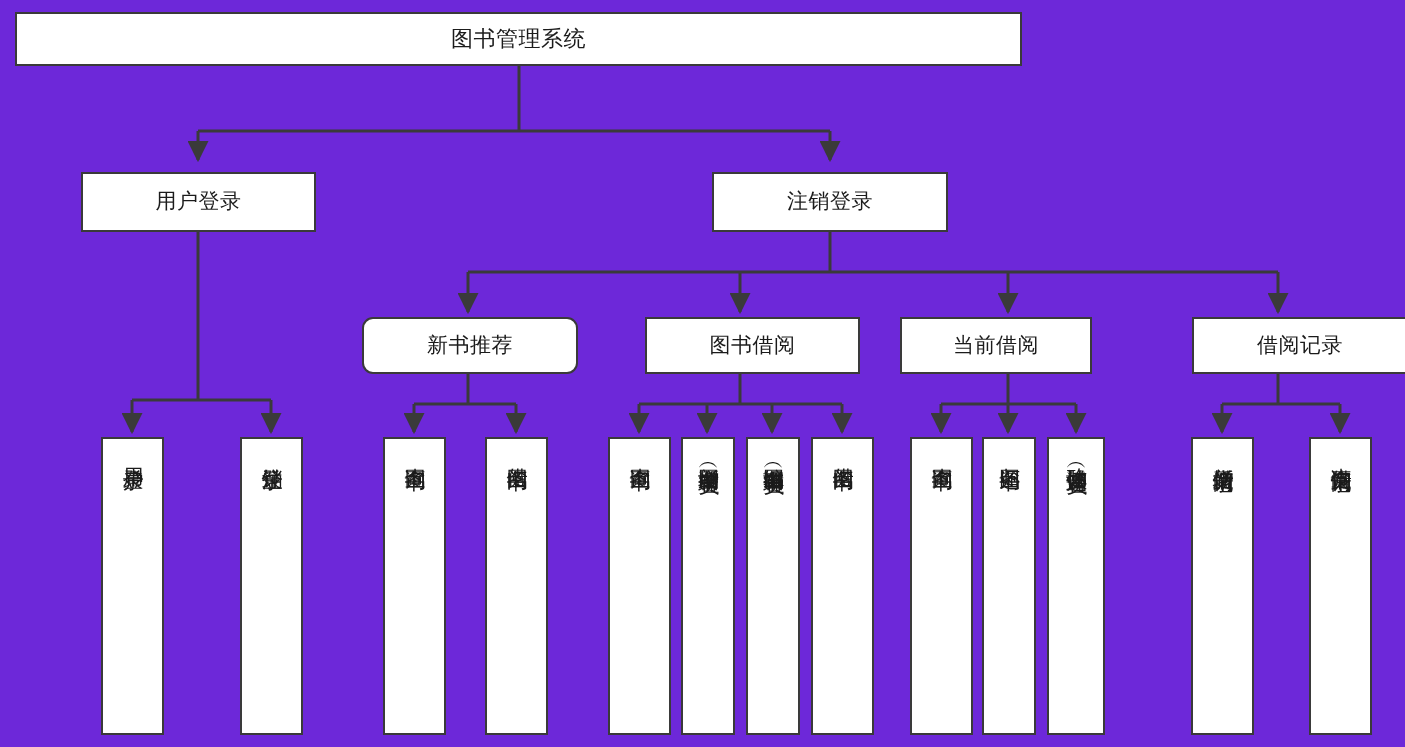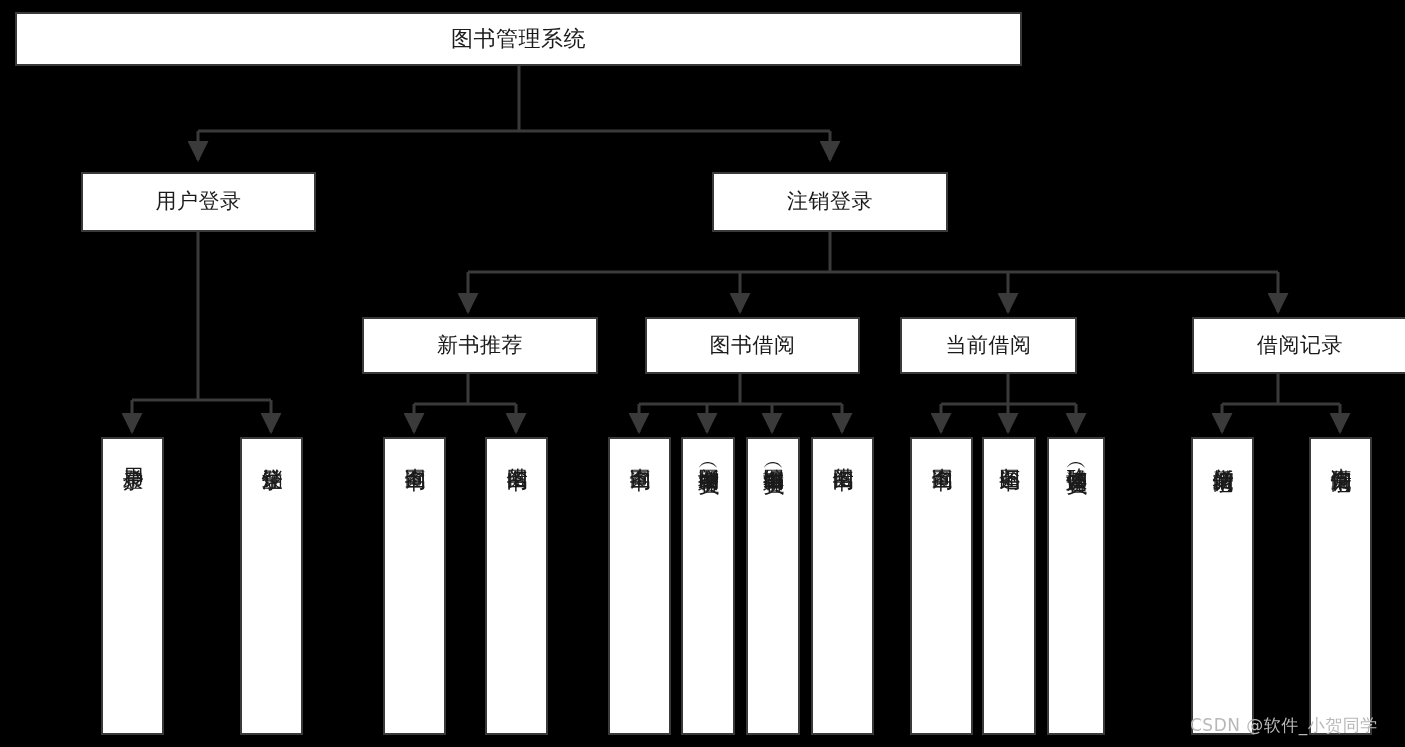--- a/index.html
+++ b/index.html
@@ -8,21 +8,21 @@
     padding: 0;
     background: #ffffff;
   }
   body {
     font-family: "DejaVu Sans", "Liberation Sans", sans-serif;
   }
   #canvas {
     position: relative;
     width: 1405px;
     height: 747px;
-    background: #000000;
+    background: #6d28d9;
     overflow: hidden;
   }
   #edges {
     position: absolute;
     left: 0;
     top: 0;
     width: 1405px;
     height: 747px;
   }
   .node {
@@ -128,27 +128,27 @@
     <span class="label">图书管理系统</span>
   </div>
 
   <div class="node h" style="left:81px; top:172px; width:235px; height:60px;">
     <span class="label">用户登录</span>
   </div>
   <div class="node h" style="left:712px; top:172px; width:236px; height:60px;">
     <span class="label">注销登录</span>
   </div>
 
-  <div class="node h" style="left:362px; top:317px; width:236px; height:57px;">
+  <div class="node h" style="left:362px; top:317px; width:216px; height:57px;border-radius:11px;">
     <span class="label">新书推荐</span>
   </div>
   <div class="node h" style="left:633px; top:317px; width:215px; height:57px;margin-left:12px;">
     <span class="label">图书借阅</span>
   </div>
-  <div class="node h" style="left:900px; top:317px; width:177px; height:57px;">
+  <div class="node h" style="left:900px; top:317px; width:192px; height:57px;">
     <span class="label">当前借阅</span>
   </div>
   <div class="node h" style="left:1192px; top:317px; width:216px; height:57px;">
     <span class="label">借阅记录</span>
   </div>
 
   <div class="node v" style="left:101px; top:437px; width:63px; height:298px;">
     <span class="label">用户登录</span>
   </div>
   <div class="node v" style="left:240px; top:437px; width:63px; height:298px;">
@@ -185,15 +185,14 @@
     <span class="label">确认归还（管理员）</span>
   </div>
 
   <div class="node v" style="left:1191px; top:437px; width:63px; height:298px;">
     <span class="label">新增借阅记录</span>
   </div>
   <div class="node v" style="left:1309px; top:437px; width:63px; height:298px;">
     <span class="label">查询借阅记录</span>
   </div>
 
-  <div class="watermark" style="left:1190px; top:714px;">CSDN @软件_小贺同学</div>
 
 </div>
 
 </body></html>

